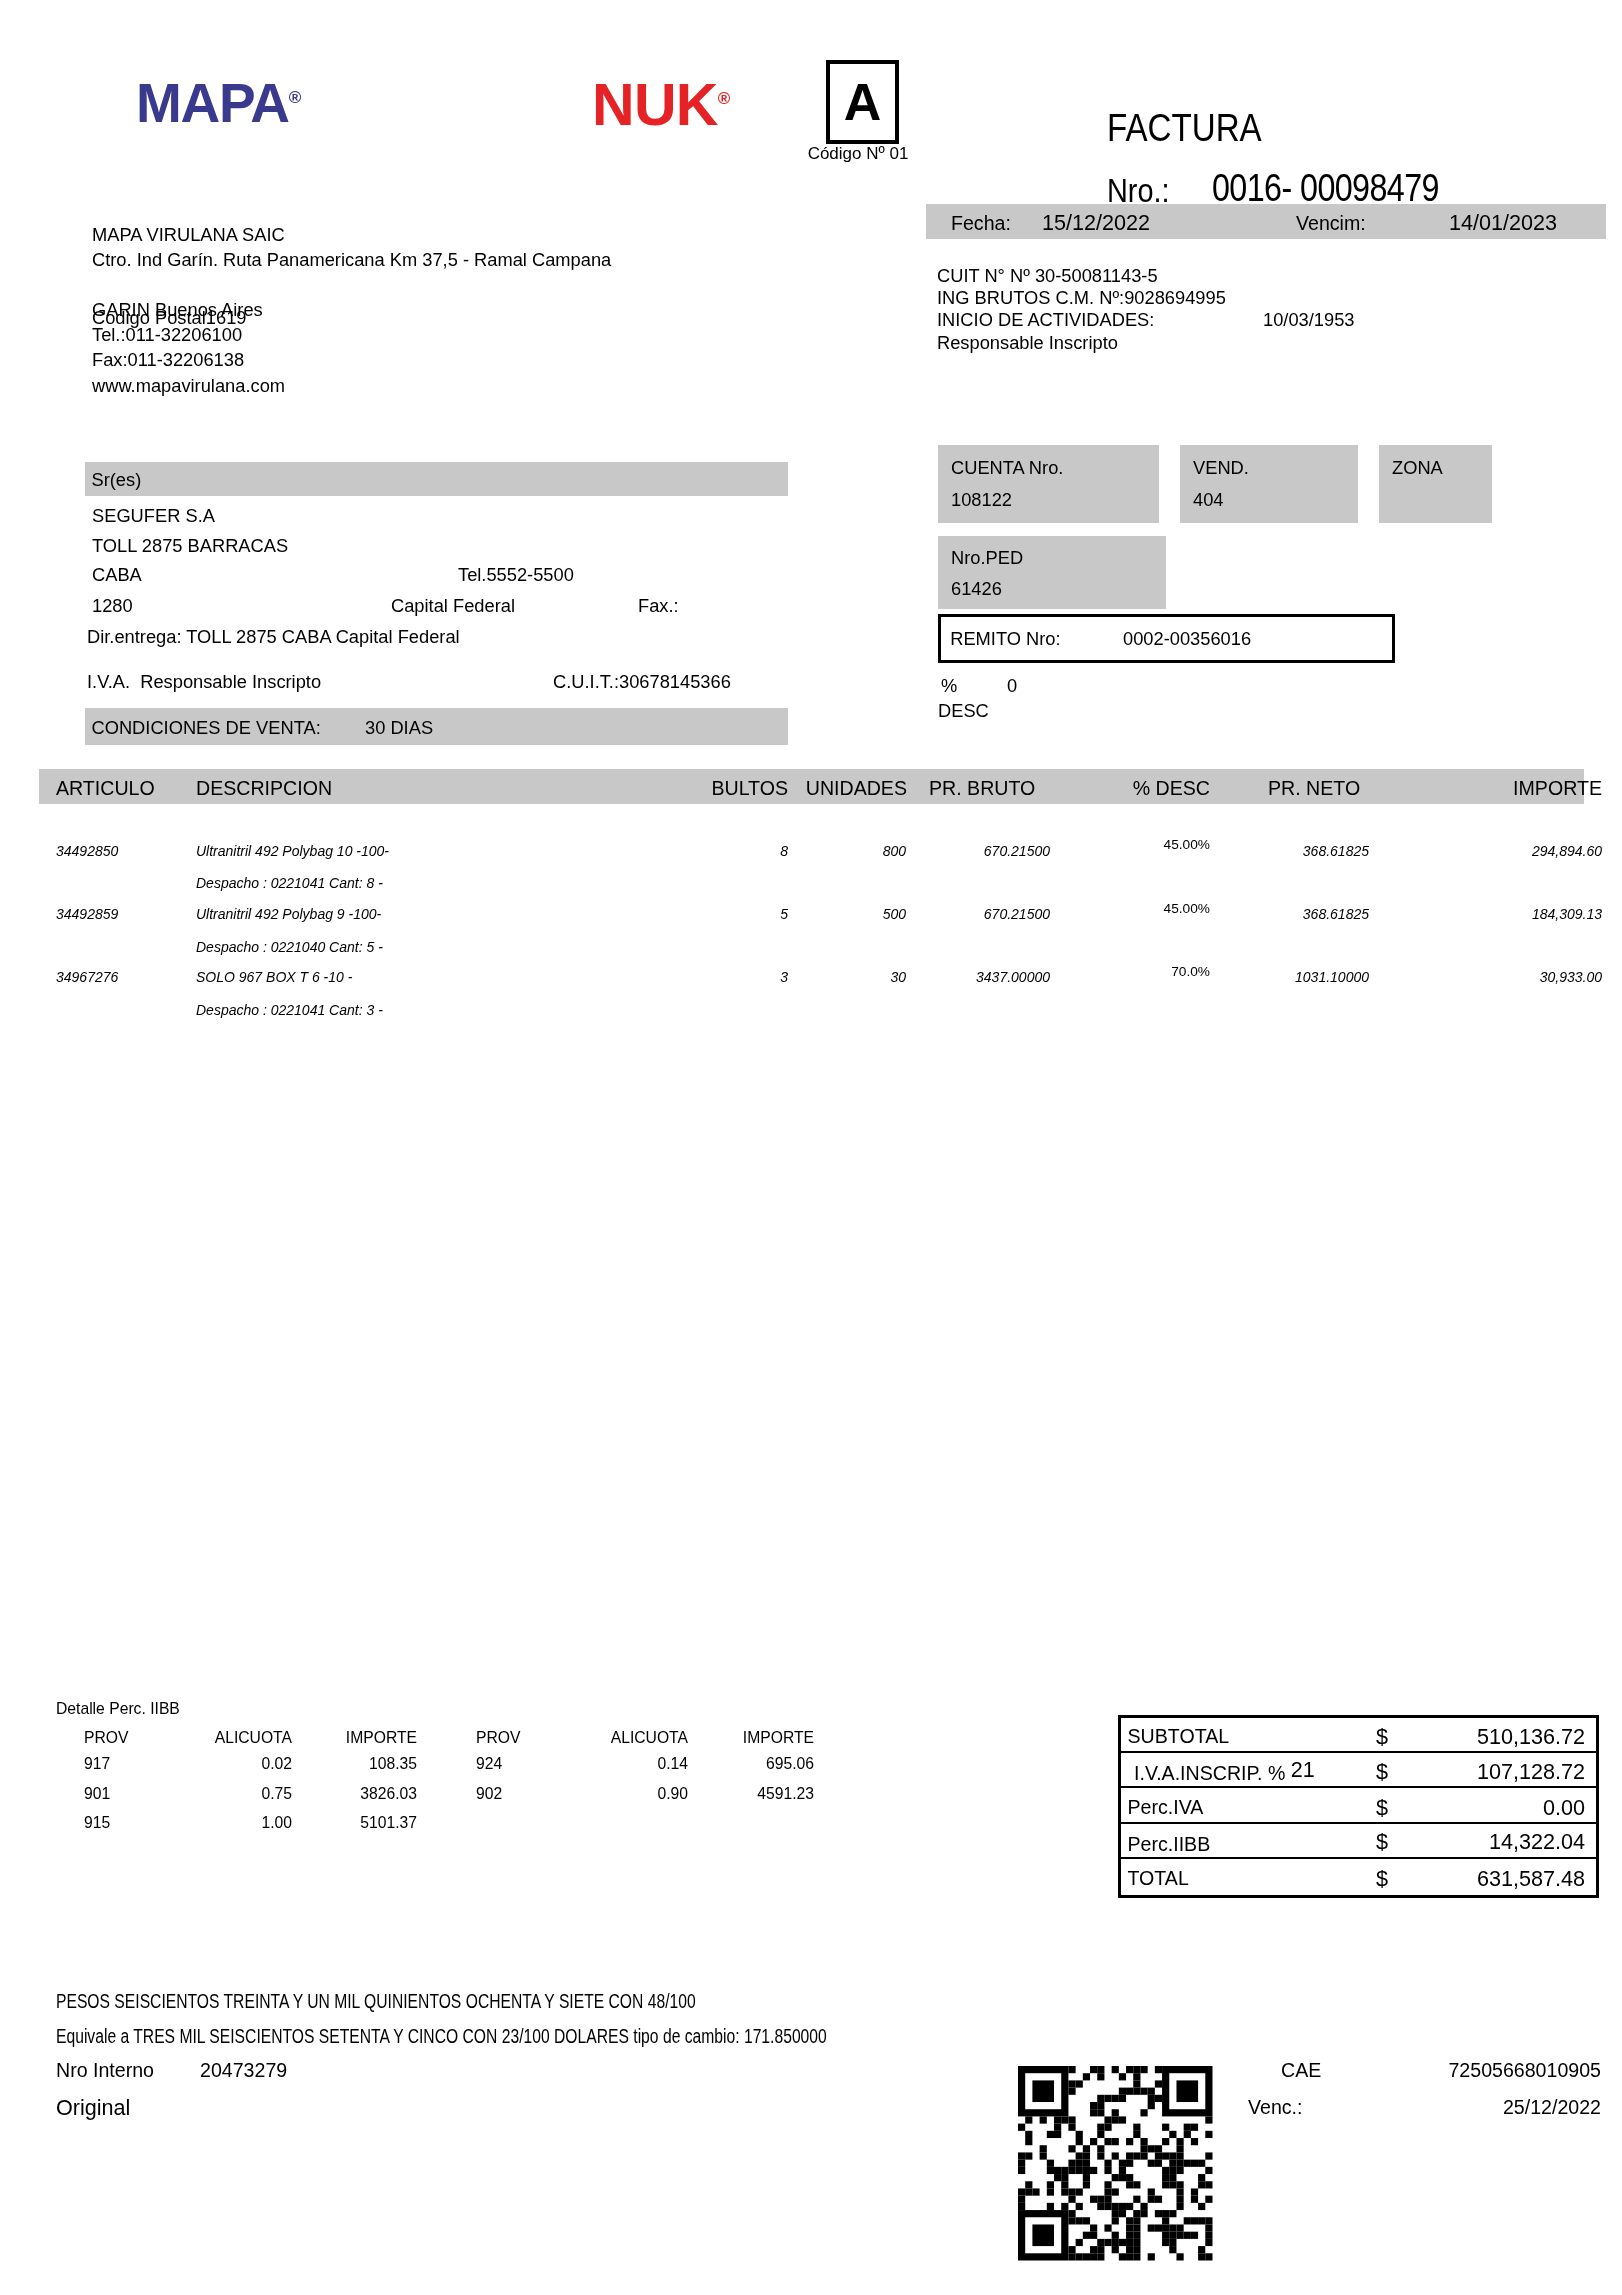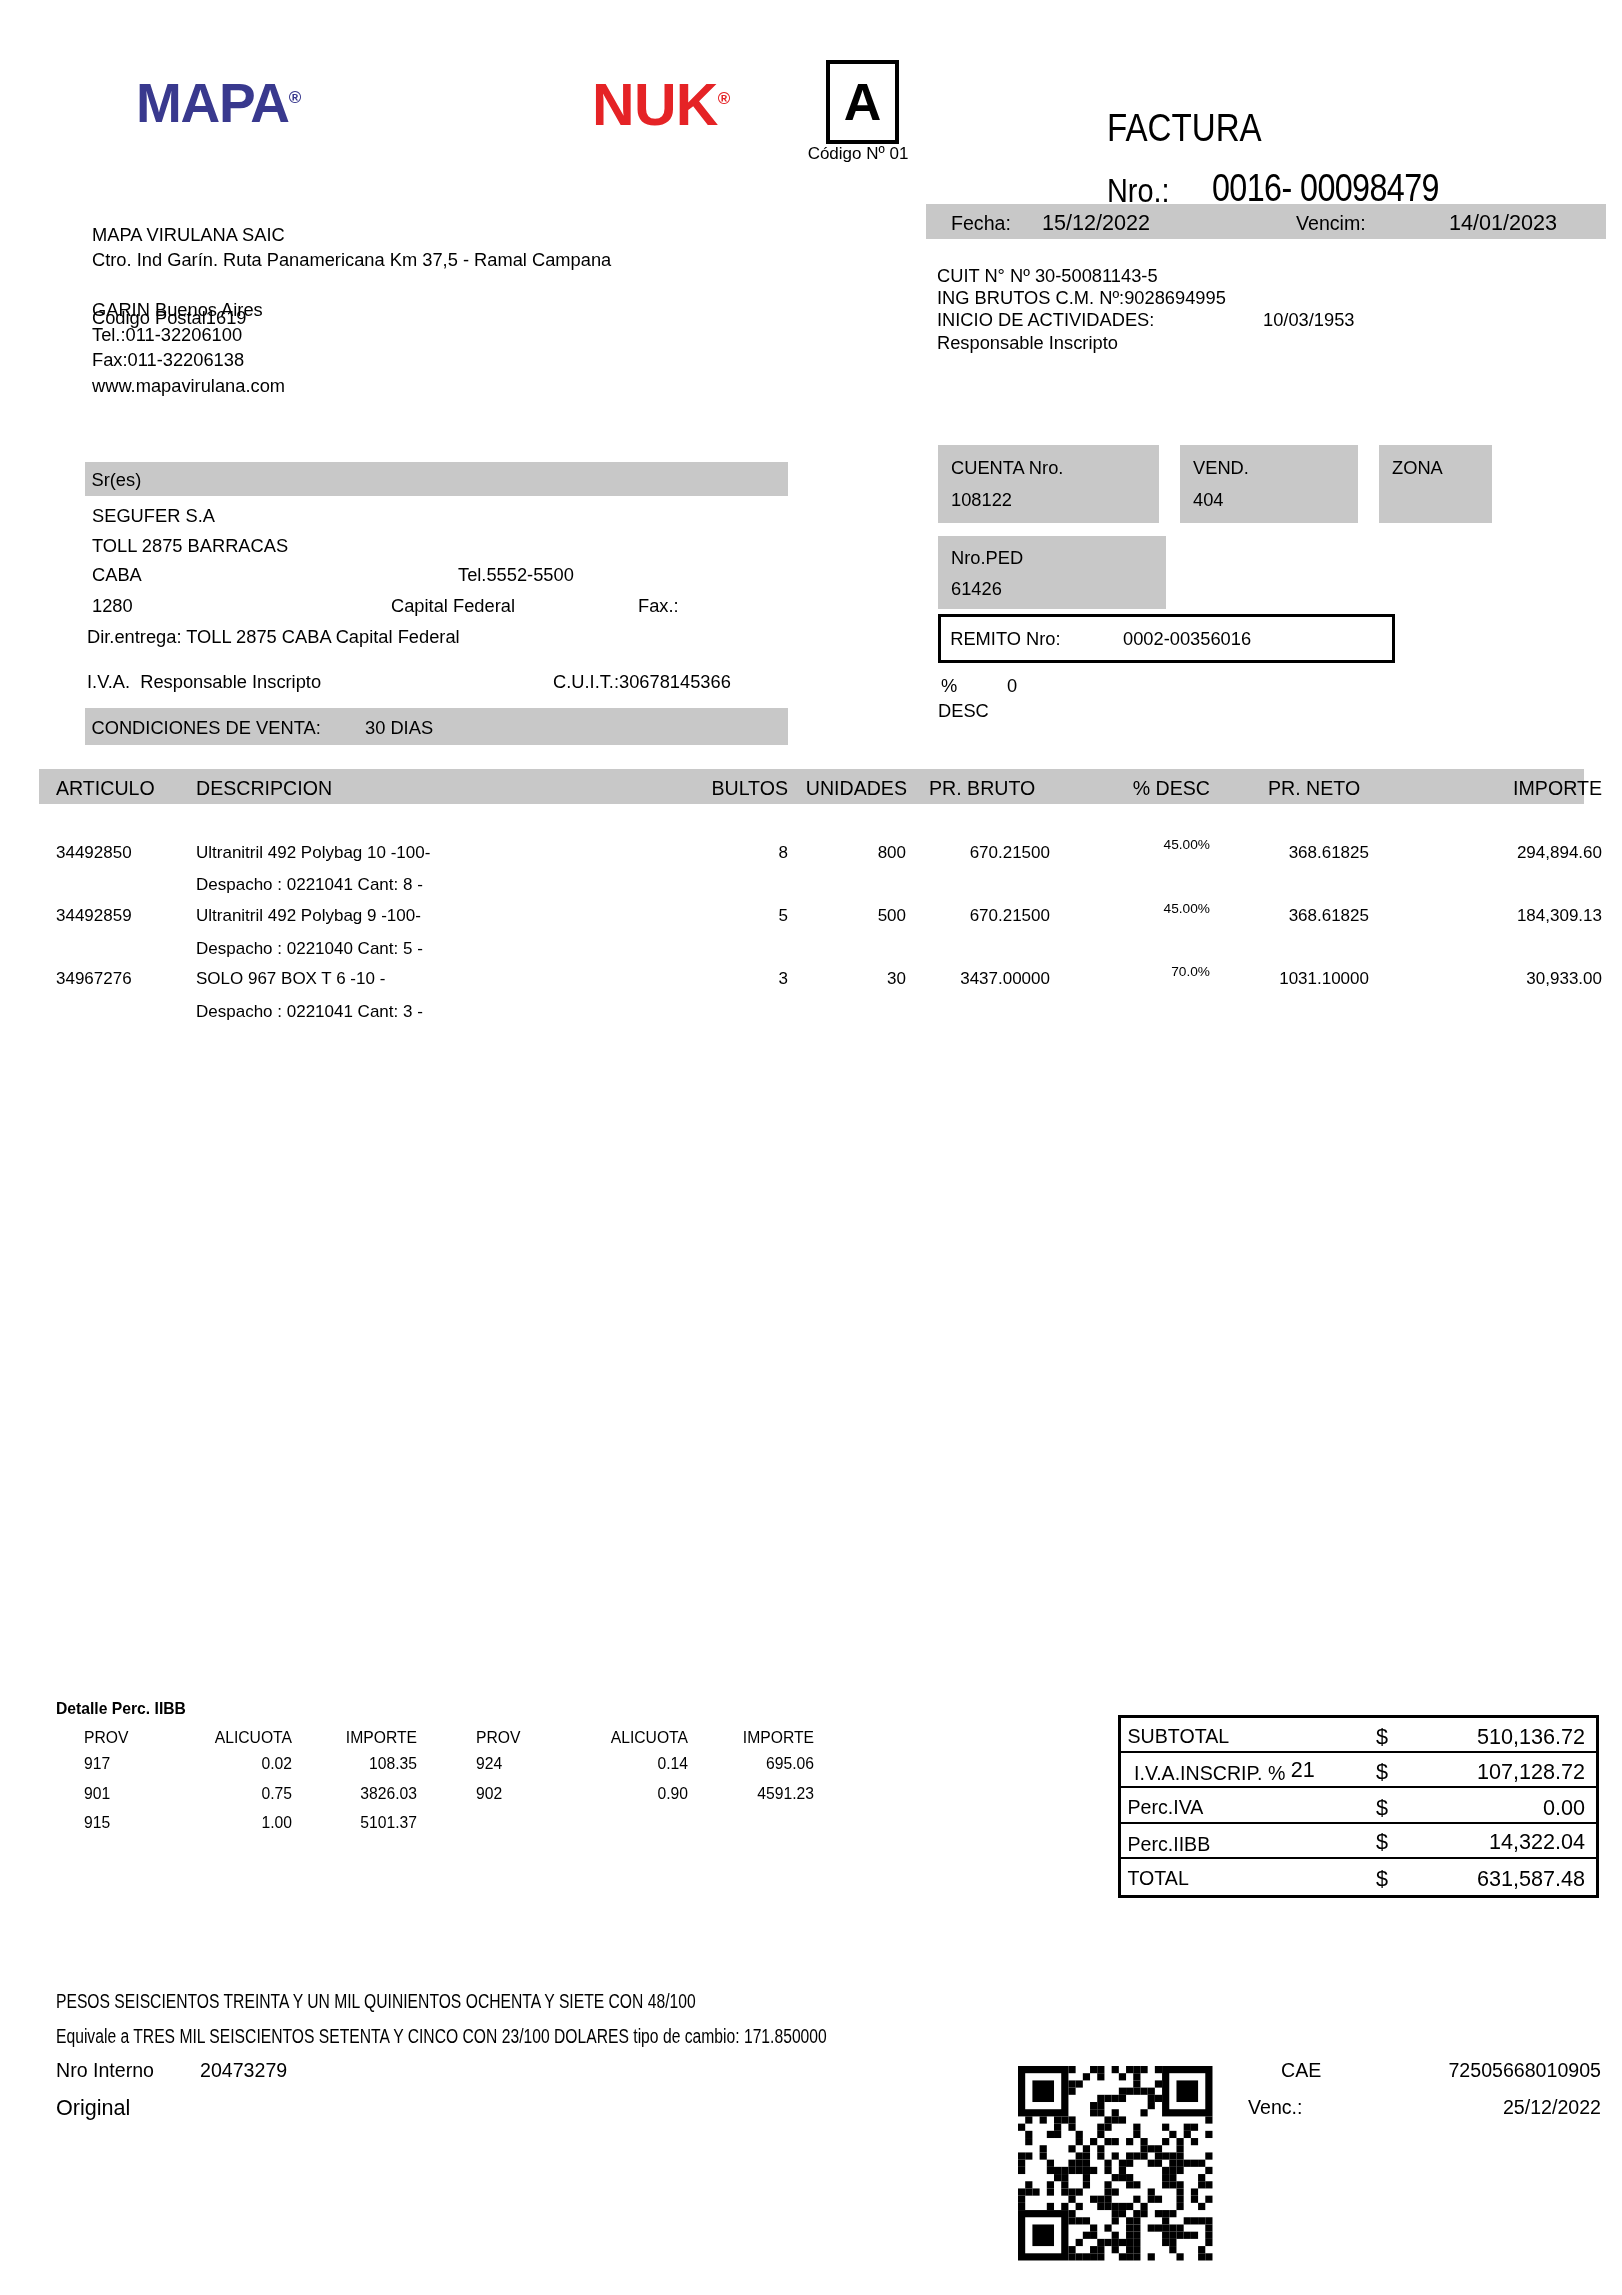--- a/index.html
+++ b/index.html
@@ -25,21 +25,21 @@
   .letterbox span{font-size:52px;font-weight:700;line-height:76px;}
   
   .factura{font-size:39px;}
   .nro-label{font-size:34px;}
   .nro-value{font-size:38px;letter-spacing:-0.7px;}
   
   .graybox{background:#c8c8c8;}
   .remitobox{border:3.9px solid #000;background:#fff;}
   
   .hdr{font-size:19.6px;}
-  .cell{font-size:17px;}
+  .cell{font-size:14px;font-style:italic;}
   .descsmall{font-size:13.7px;}
   
   .totbox{border:3.3px solid #000;}
   .totrow{position:absolute;left:0;width:100%;border-bottom:2.6px solid #000;}
   .totrow:last-child{border-bottom:none;}
   .totlabel{font-size:19.6px;}
   .totval{font-size:21.6px;}
   .pct21{font-size:21.6px;position:relative;top:-2.6px;}
 </style>
 </head>
@@ -163,21 +163,21 @@
     <span class="abs cell" style="left:196px;top:969px;">SOLO 967 BOX T 6 -10 -</span>
     <span class="abs cell right" style="left:674px;top:969px;width:114px;">3</span>
     <span class="abs cell right" style="left:792px;top:969px;width:114px;">30</span>
     <span class="abs cell right" style="left:913px;top:969px;width:137px;">3437.00000</span>
     <span class="abs descsmall right" style="left:1086px;top:964px;width:124px;">70.0%</span>
     <span class="abs cell right" style="left:1230px;top:969px;width:139px;">1031.10000</span>
     <span class="abs cell right" style="left:1433px;top:969px;width:169px;">30,933.00</span>
     <span class="abs cell" style="left:196px;top:1002px;">Despacho : 0221041 Cant: 3 -</span>
   </div>
 
-  <div class="abs t24" style="left:56px;top:1700px;font-weight:700;text-align:right;">Detalle Perc. IIBB</div>
+  <div class="abs t24" style="left:56px;top:1700px;font-weight:400;text-align:right;">Detalle Perc. IIBB</div>
   <div>
     <span class="abs t24" style="left:84px;top:1729px;">PROV</span>
     <span class="abs t24 right" style="left:183px;top:1729px;width:109px;">ALICUOTA</span>
     <span class="abs t24 right" style="left:307px;top:1729px;width:110px;">IMPORTE</span>
     <span class="abs t24" style="left:476px;top:1729px;">PROV</span>
     <span class="abs t24 right" style="left:579px;top:1729px;width:109px;">ALICUOTA</span>
     <span class="abs t24 right" style="left:703px;top:1729px;width:111px;">IMPORTE</span>
   </div>
   <div>
     <span class="abs t24" style="left:84px;top:1755px;">917</span>

